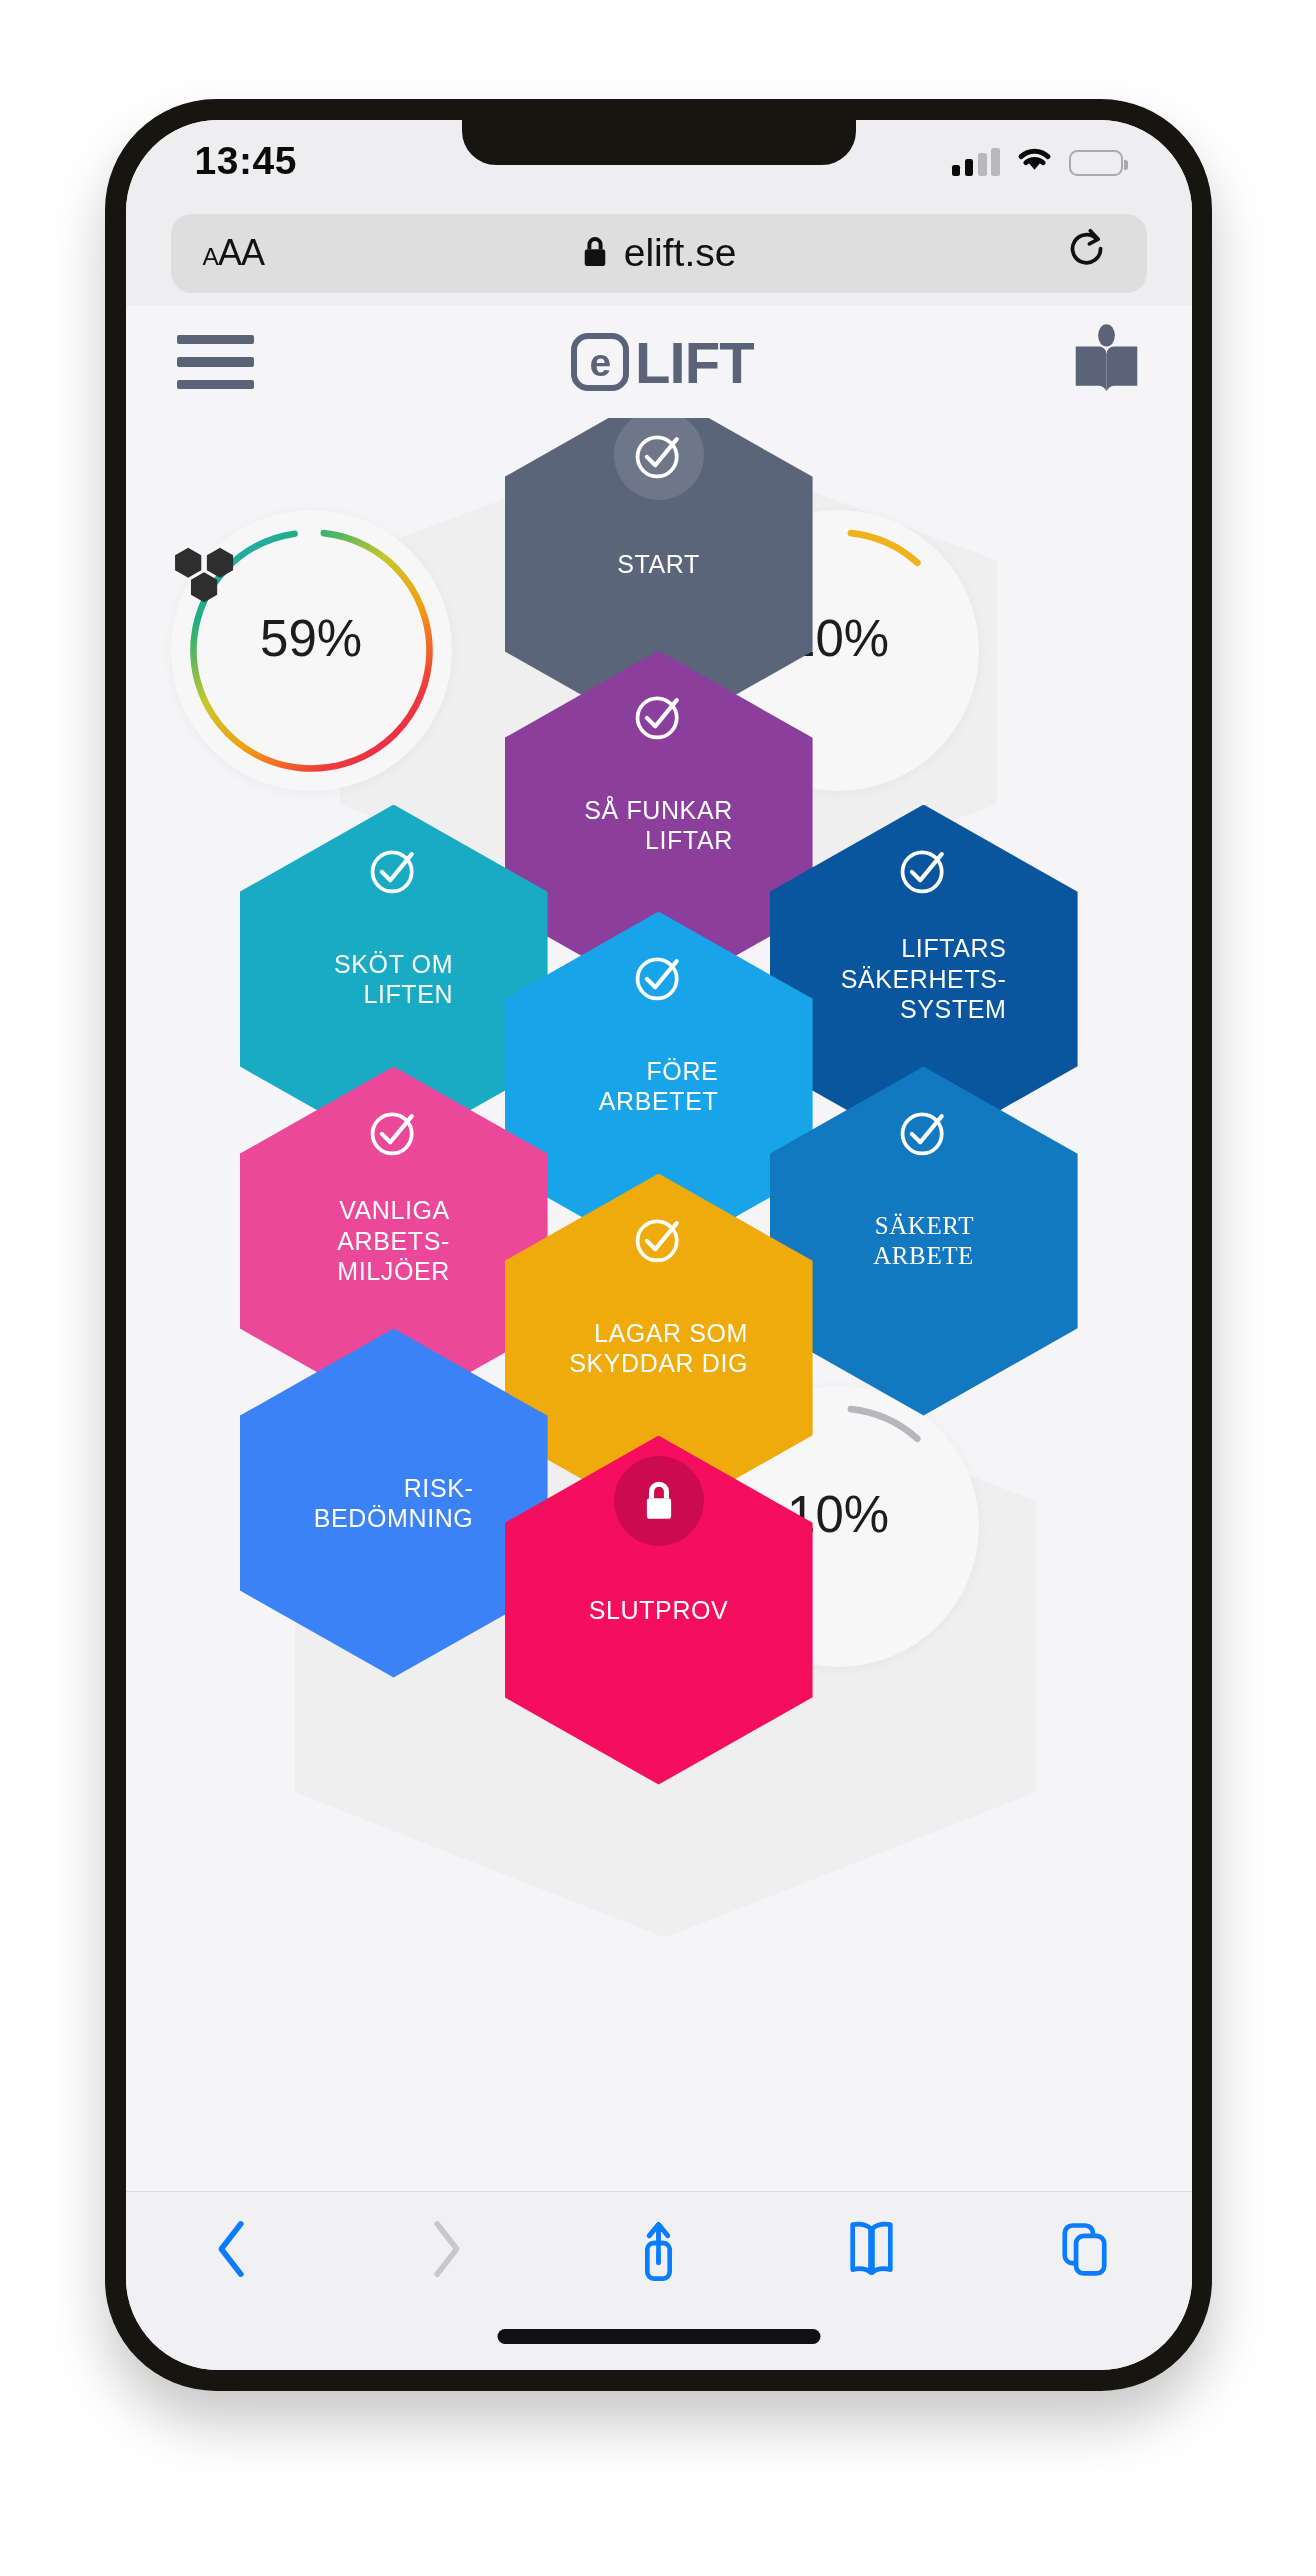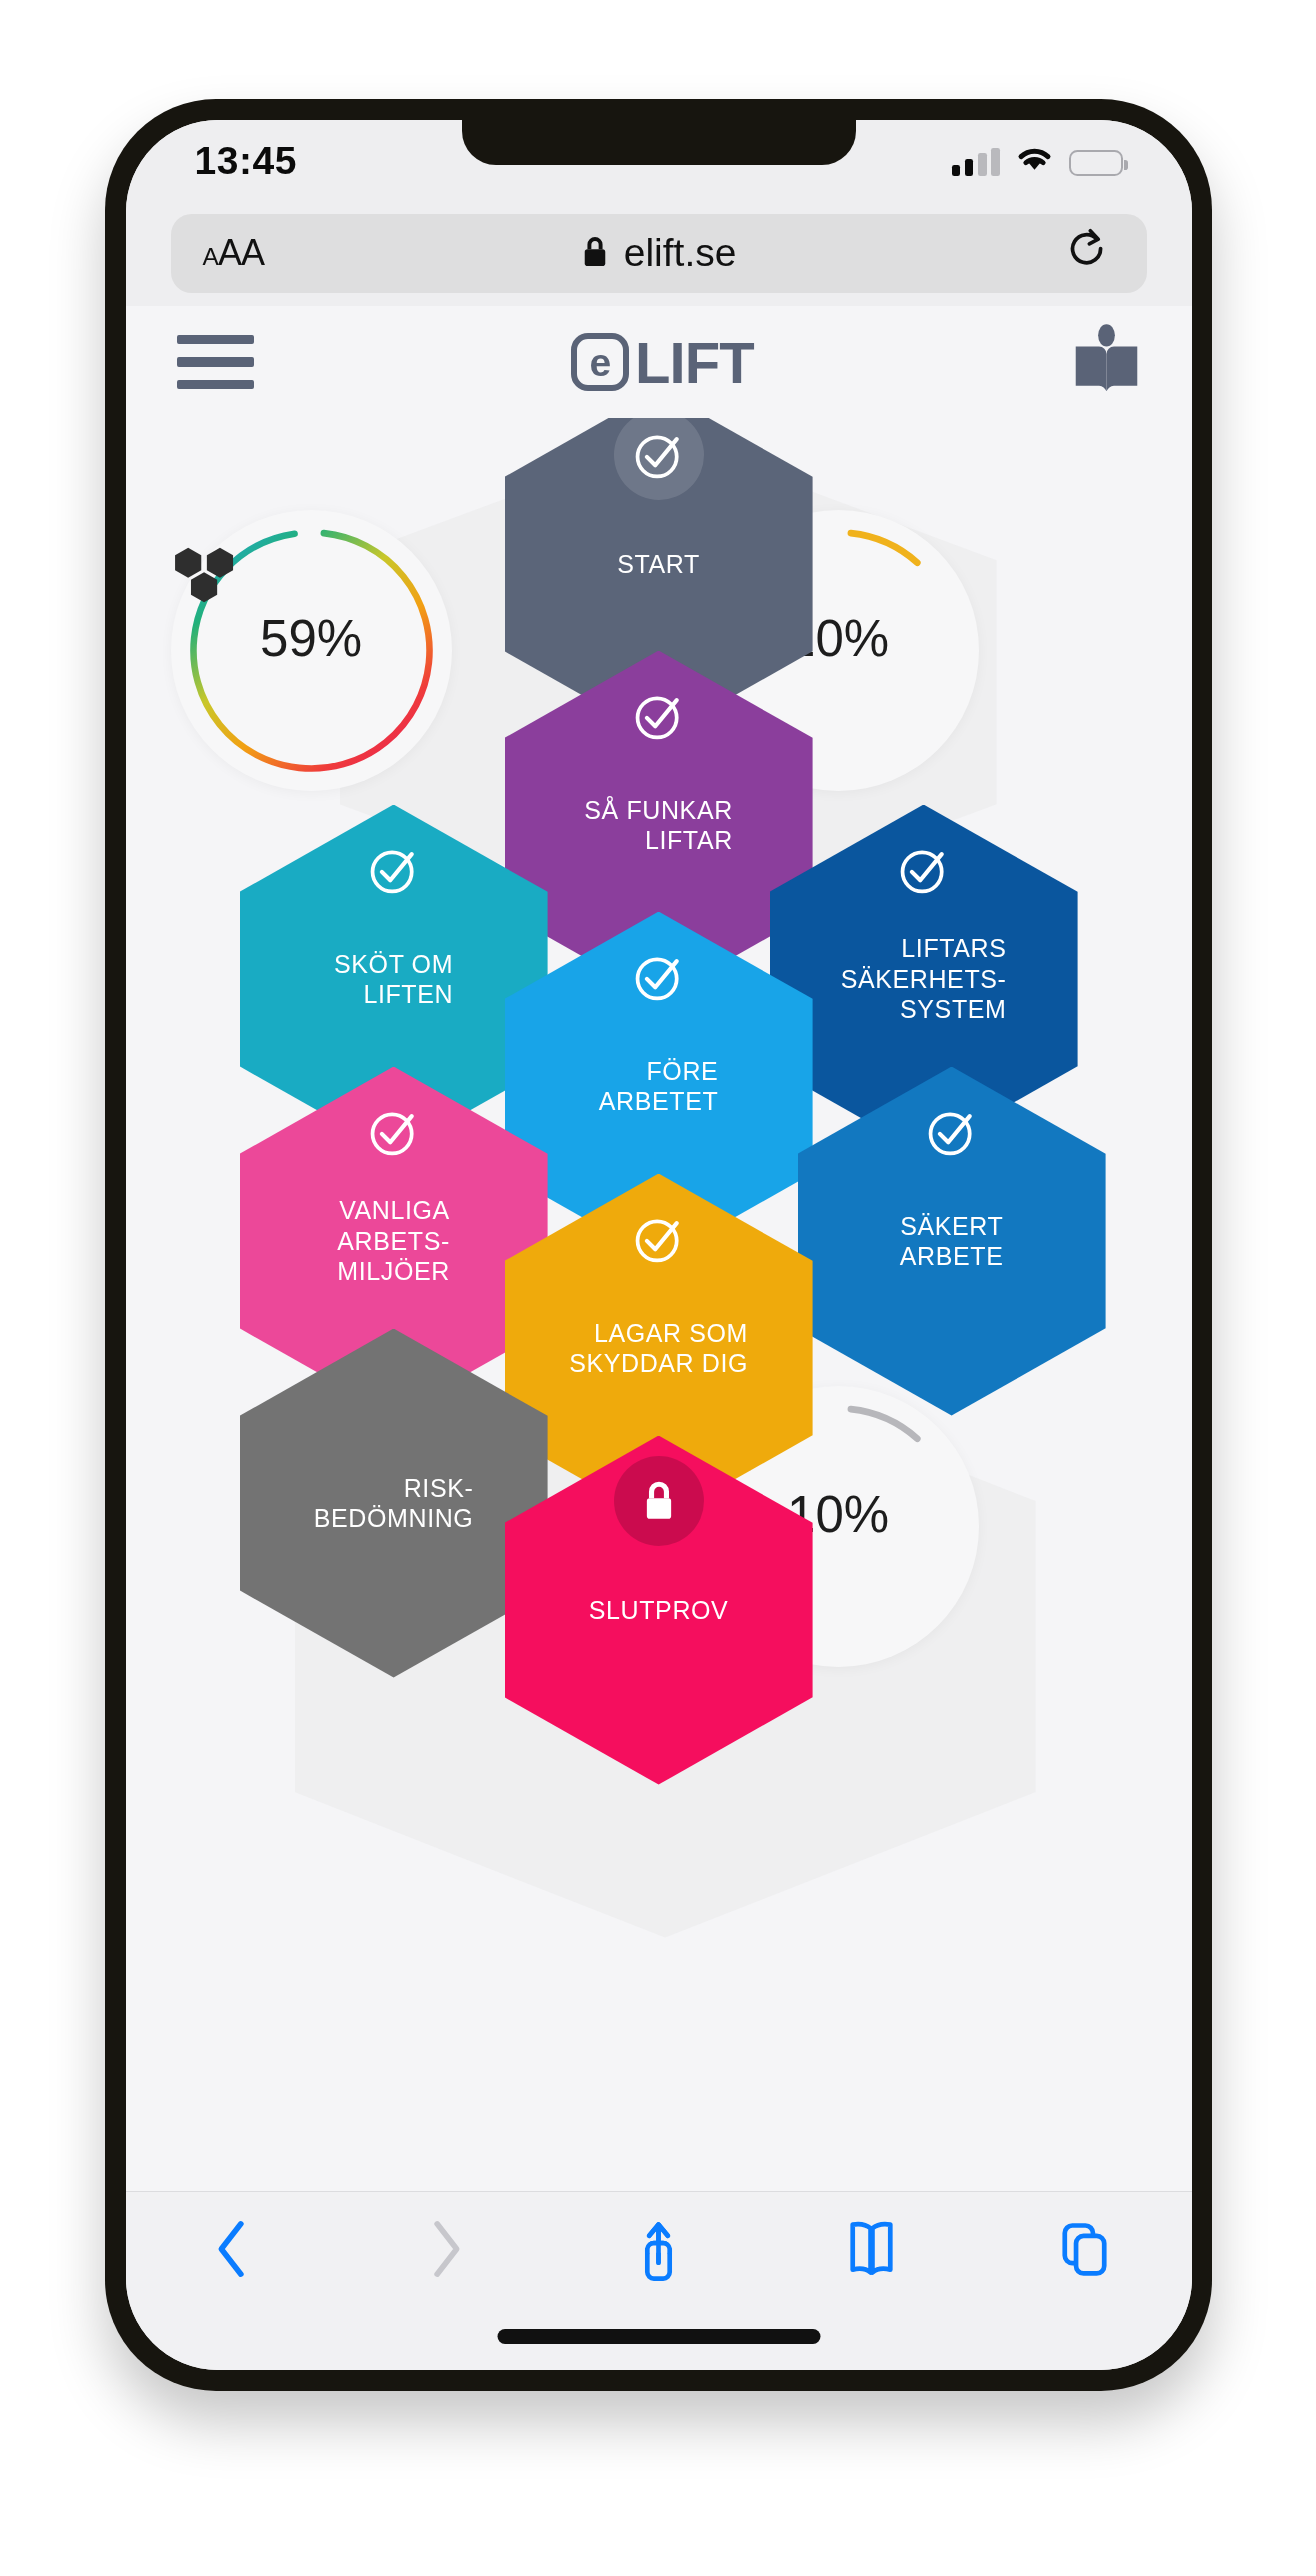--- a/index.html
+++ b/index.html
@@ -366,21 +366,21 @@
           <svg viewBox="0 0 60 60">
               <circle cx="28" cy="32" r="21" fill="none" stroke="#fff" stroke-width="4"></circle>
               <path d="M17 32 l9 9 L49 13" stroke="#fff" stroke-width="4.5" fill="none" stroke-linecap="round" stroke-linejoin="round"></path>
             </svg>
         </div>
         <div class="hex-label">VANLIGA
 ARBETS-
 MILJÖER</div>
       </div>
 
-      <div class="hex" style="left:672px; top:649px; background:#1278c0;">
+      <div class="hex" style="left:644px; top:649px; background:#1278c0;font-family:Liberation Serif, serif;">
         <div class="badge flat">
           <svg viewBox="0 0 60 60">
               <circle cx="28" cy="32" r="21" fill="none" stroke="#fff" stroke-width="4"></circle>
               <path d="M17 32 l9 9 L49 13" stroke="#fff" stroke-width="4.5" fill="none" stroke-linecap="round" stroke-linejoin="round"></path>
             </svg>
         </div>
         <div class="hex-label">SÄKERT
 ARBETE</div>
       </div>
 
@@ -388,21 +388,21 @@
         <div class="badge flat">
           <svg viewBox="0 0 60 60">
               <circle cx="28" cy="32" r="21" fill="none" stroke="#fff" stroke-width="4"></circle>
               <path d="M17 32 l9 9 L49 13" stroke="#fff" stroke-width="4.5" fill="none" stroke-linecap="round" stroke-linejoin="round"></path>
             </svg>
         </div>
         <div class="hex-label">LAGAR SOM
 SKYDDAR DIG</div>
       </div>
 
-      <div class="hex" style="left:114px; top:911px; background:#737373;">
+      <div class="hex" style="left:114px; top:911px; background:#3b82f6;">
         <div class="hex-label">RISK-
 BEDÖMNING</div>
       </div>
 
       <div class="hex" style="left:379px; top:1018px; background:#f50e5e;">
         <div class="badge" style="background:rgba(0,0,0,0.17);">
           <svg viewBox="0 0 60 60">
             <rect x="17" y="27" width="26" height="22" rx="3" fill="#fff"></rect>
             <path d="M22 27 v-7 a8 8 0 0 1 16 0 v7" stroke="#fff" stroke-width="5.5" fill="none"></path>
           </svg>

